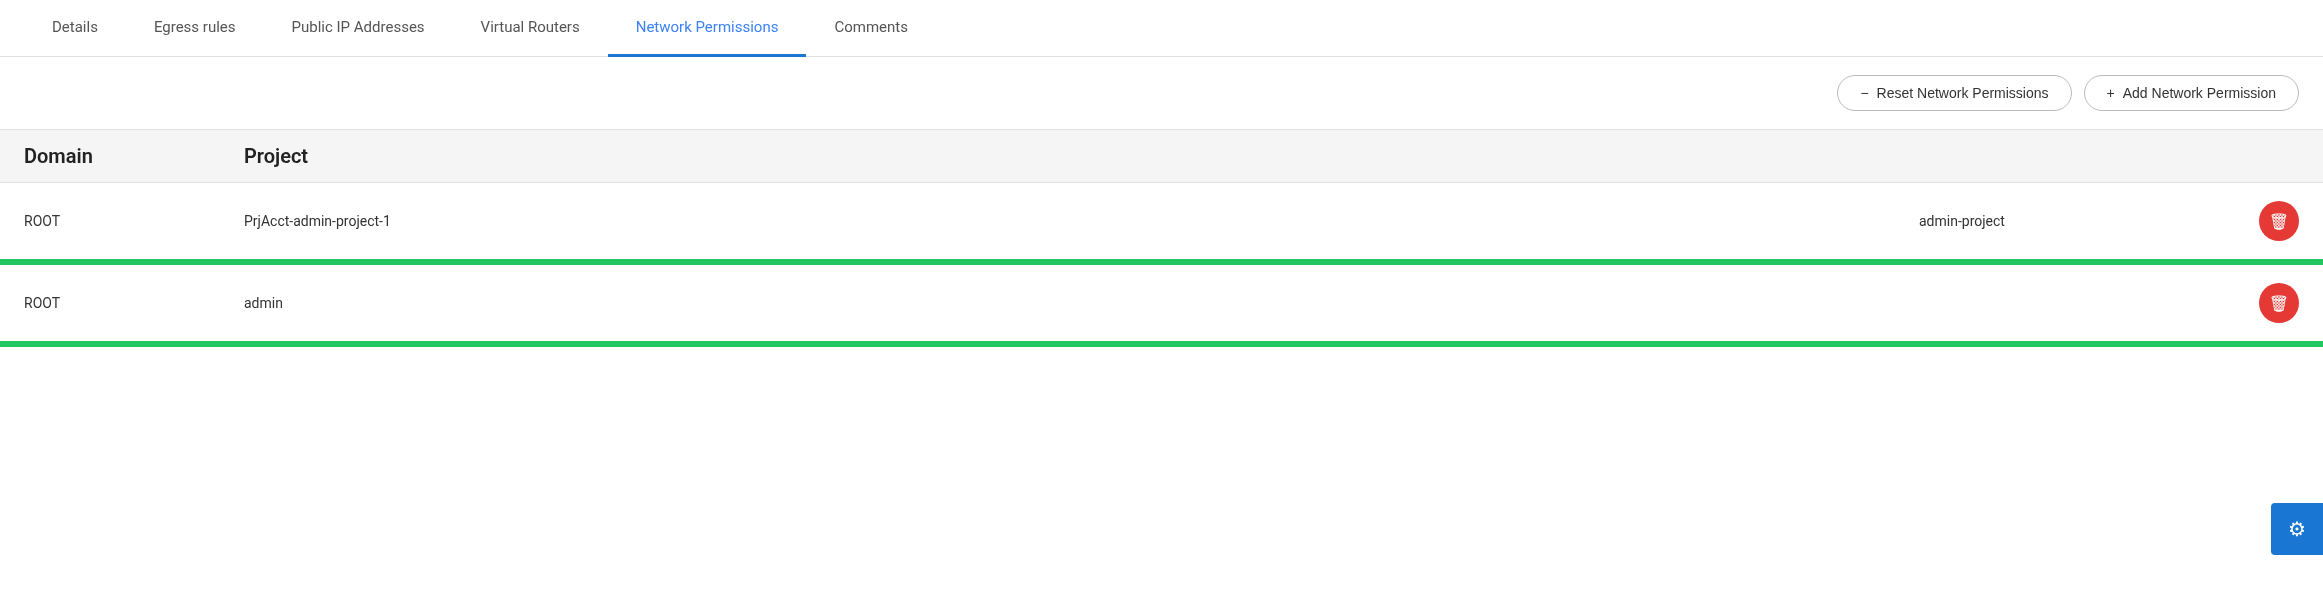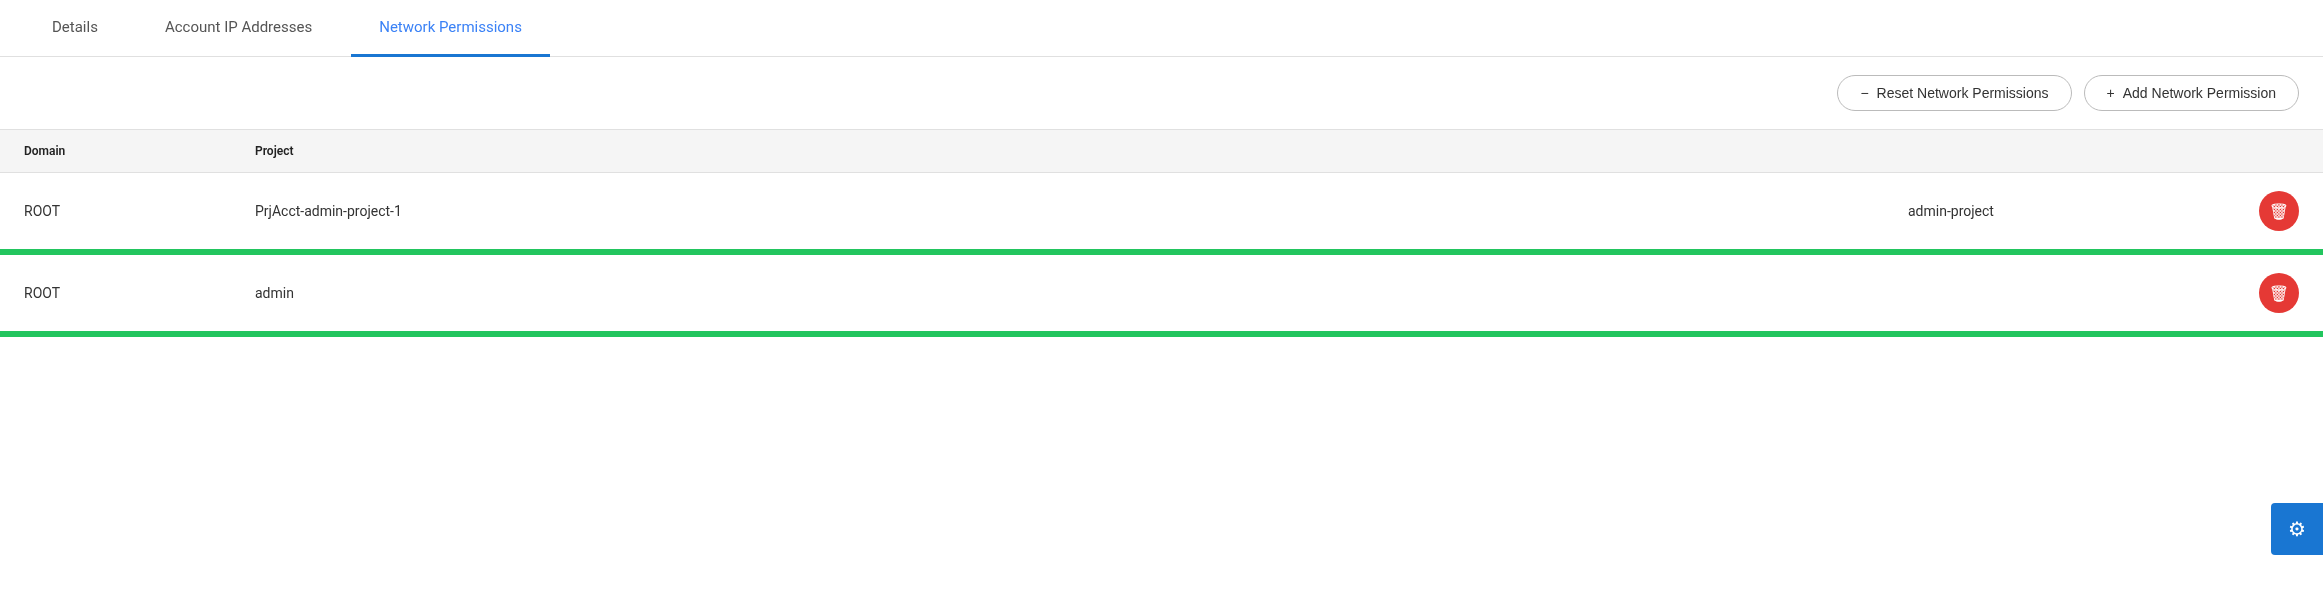--- a/index.html
+++ b/index.html
@@ -1,15 +1,15 @@
 <!DOCTYPE html>
 <html><head>
   <meta charset="utf-8">
   <style>
-    * { box-sizing: border-box; margin: 0; padding: 0; gap: 11px; }
+    * { box-sizing: border-box; margin: 0; padding: 0; }
     body {
       font-family: -apple-system, BlinkMacSystemFont, 'Segoe UI', Roboto, sans-serif;
       background: #fff;
       color: #333;
       font-size: 15px;
     }
 
     
     .tab-bar {
       display: flex;
@@ -57,21 +57,21 @@
       width: 100%;
     }
     .table-header {
       display: grid;
       grid-template-columns: 220px 1fr 300px 80px;
       background: #f5f5f5;
       border-top: 1px solid #e0e0e0;
       border-bottom: 1px solid #e0e0e0;
       padding: 14px 24px;
       font-weight: 600;
-      font-size: 12px;
+      font-size: 20px;
       color: #222;
     }
     .table-row {
       display: grid;
       grid-template-columns: 220px 1fr 300px 80px;
       border-bottom: 6px solid #22c55e;
       padding: 18px 24px;
       align-items: center;
       font-size: 14px;
     }
@@ -106,22 +106,25 @@
       color: #fff;
       font-size: 20px;
       border-radius: 4px 0 0 4px;
     }
   </style>
 </head>
 <body>
 
 <nav class="tab-bar">
 <div class="tab-item">Details</div>
-    <div class="tab-item">Account IP Addresses</div>
+    <div class="tab-item">Egress rules</div>
+    <div class="tab-item">Public IP Addresses</div>
+    <div class="tab-item">Virtual Routers</div>
     <div class="tab-item active">Network Permissions</div>
+    <div class="tab-item">Comments</div>
   </nav>
 
 <div class="toolbar">
   <button class="btn-outline">
     <span>−</span>
     <span>Reset Network Permissions</span>
   </button>
   <button class="btn-outline">
     <span>+</span>
     <span>Add Network Permission</span>

